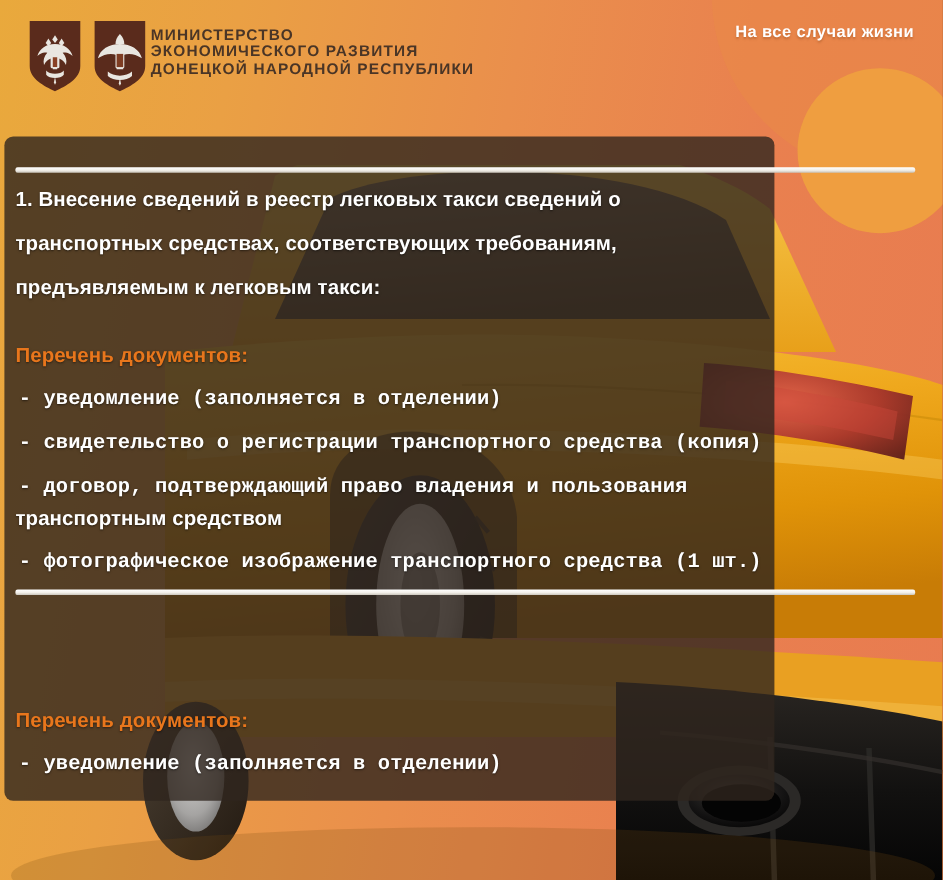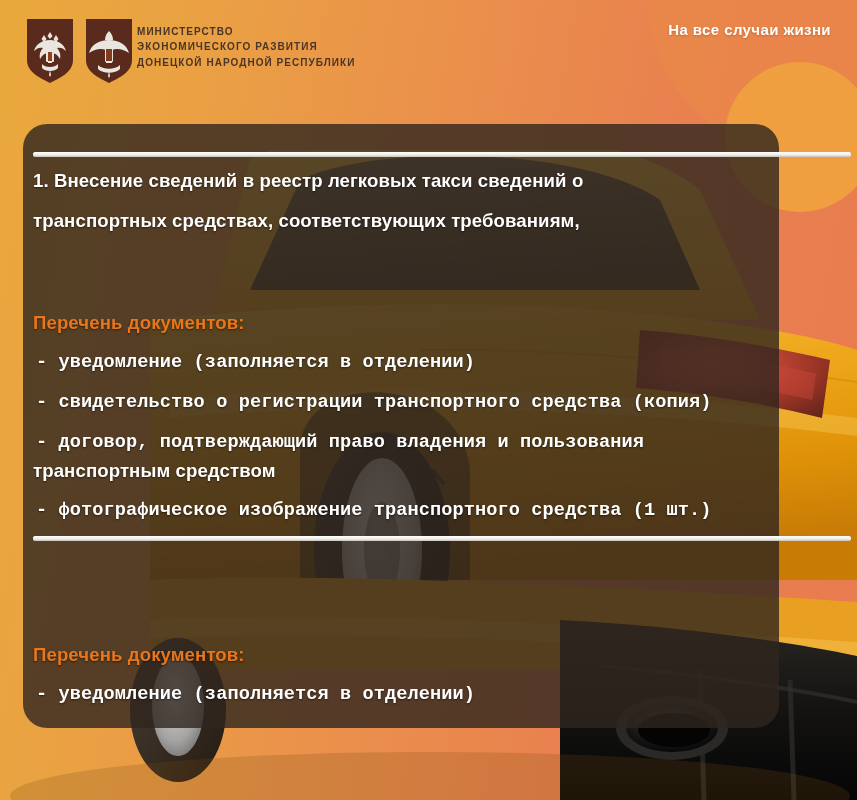--- a/index.html
+++ b/index.html
@@ -17,34 +17,34 @@
   .blob-a{width:150px;height:150px;right:-18px;top:62px;background:#efa13f;opacity:.92;}
   .blob-b{width:330px;height:330px;right:-120px;top:-170px;background:#ea8a47;opacity:.55;}
   
   #car-art{position:absolute;left:0;top:150px;width:857px;height:650px;}
   
   #header{position:absolute;left:0;top:0;width:857px;height:118px;z-index:6;}
   #emblems{position:absolute;left:25px;top:18px;display:flex;gap:9px;align-items:flex-start;}
   .shield{width:50px;height:66px;}
   #ministry-name{
     position:absolute;left:137px;top:24px;
-    color:#4a3526;font-size:10px;line-height:15.4px;
+    color:#4a3526;font-size:14px;line-height:15.4px;
     letter-spacing:1.05px;font-weight:600;white-space:pre-line;
     text-transform:uppercase;
   }
   #slogan{
     position:absolute;right:26px;top:21px;
     color:#ffffff;font-size:15px;font-weight:bold;letter-spacing:.4px;
     text-shadow:0 1px 2px rgba(120,60,15,.35);
   }
   
   #panel{
-    position:absolute;left:23px;top:124px;width:756px;height:604px;
+    position:absolute;left:4px;top:124px;width:700px;height:604px;
     background:rgba(47,38,30,.80);
-    border-radius:24px;z-index:5;
+    border-radius:8px;z-index:5;
   }
   .divider{
     position:absolute;left:10px;width:818px;height:5px;
     background:linear-gradient(180deg,#ffffff 0%,#f2efe9 55%,#c9c4ba 100%);
     border-radius:2px;
   }
   #divider-top{top:28px;}
   #divider-mid{top:412px;}
   .ln{
     position:absolute;left:10px;color:#ffffff;font-weight:bold;
@@ -181,20 +181,21 @@
     <div id="slogan">На все случаи жизни</div>
   </div>
 
   <div id="panel">
 
     <div class="divider" id="divider-top"></div>
     <div class="divider" id="divider-mid"></div>
 
     <div class="ln" style="top:46px">1. Внесение сведений в реестр легковых такси сведений о</div>
     <div class="ln" style="top:86px">транспортных средствах, соответствующих требованиям,</div>
+    <div class="ln" style="top:126px">предъявляемым к легковым такси:</div>
 
     <div class="ln accent" style="top:188px">Перечень документов:</div>
     <div class="ln indent" style="top:228px">- уведомление (заполняется в отделении)</div>
     <div class="ln indent" style="top:268px">- свидетельство о регистрации транспортного средства (копия)</div>
     <div class="ln indent" style="top:308px">- договор, подтверждающий право владения и пользования</div>
     <div class="ln" style="top:336px">транспортным средством</div>
     <div class="ln indent" style="top:376px">- фотографическое изображение транспортного средства (1 шт.)</div>
 
     <div class="ln accent" style="top:520px"> Перечень документов:</div>
     <div class="ln indent" style="top:560px">- уведомление (заполняется в отделении)</div>

